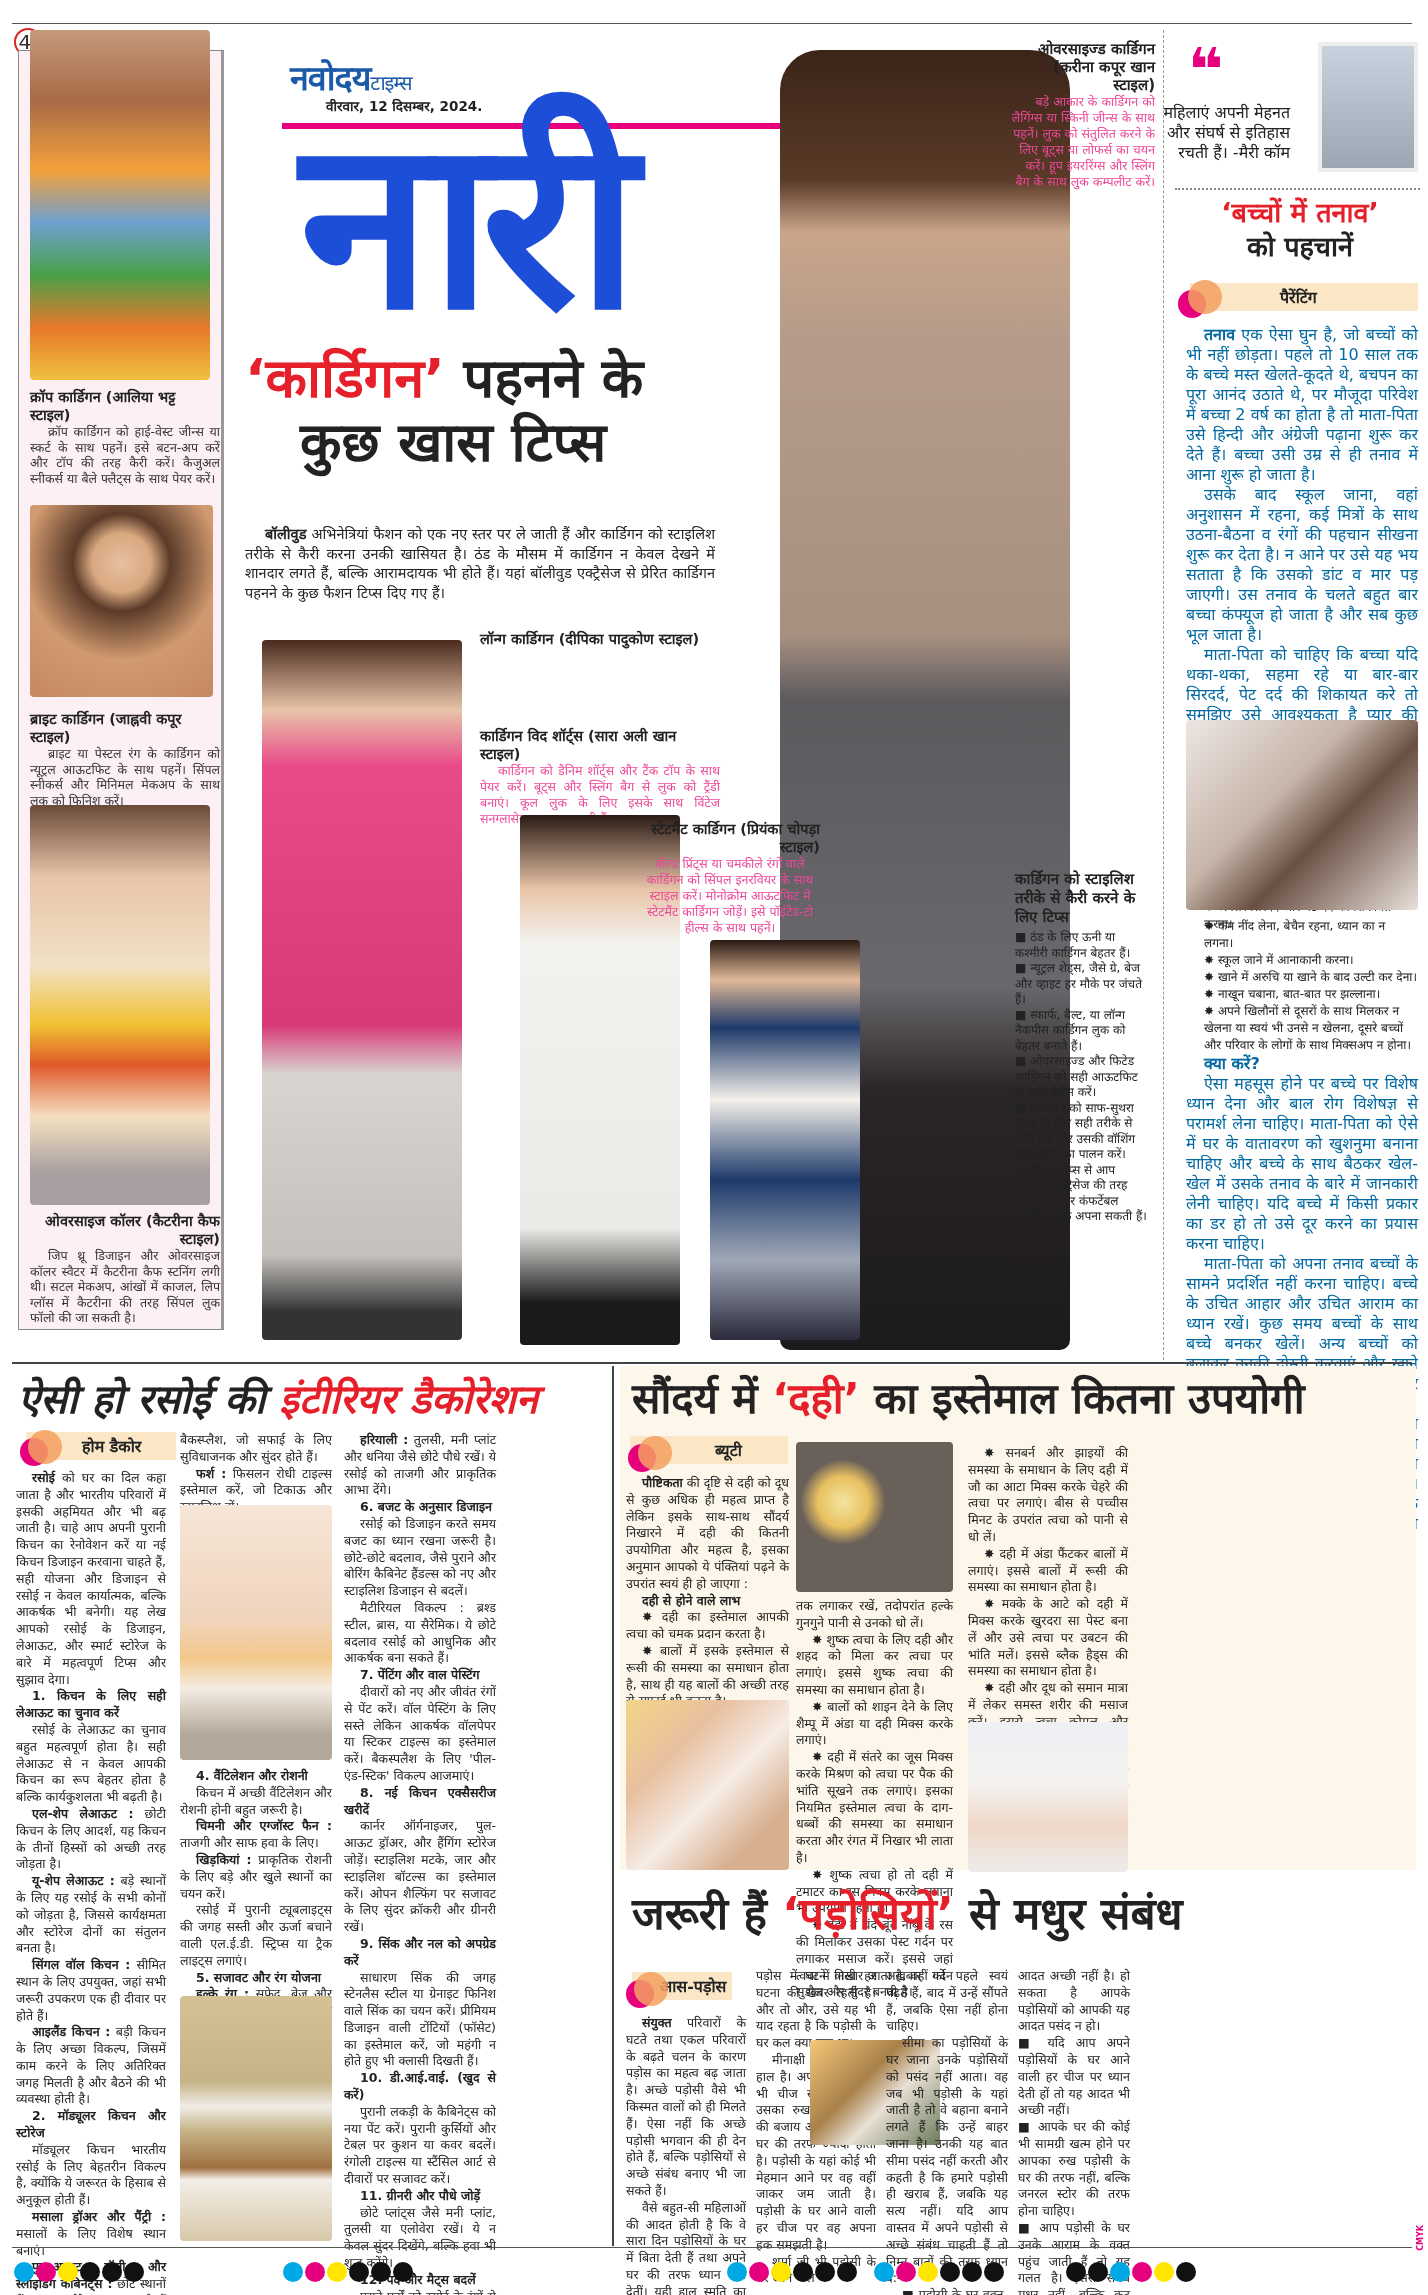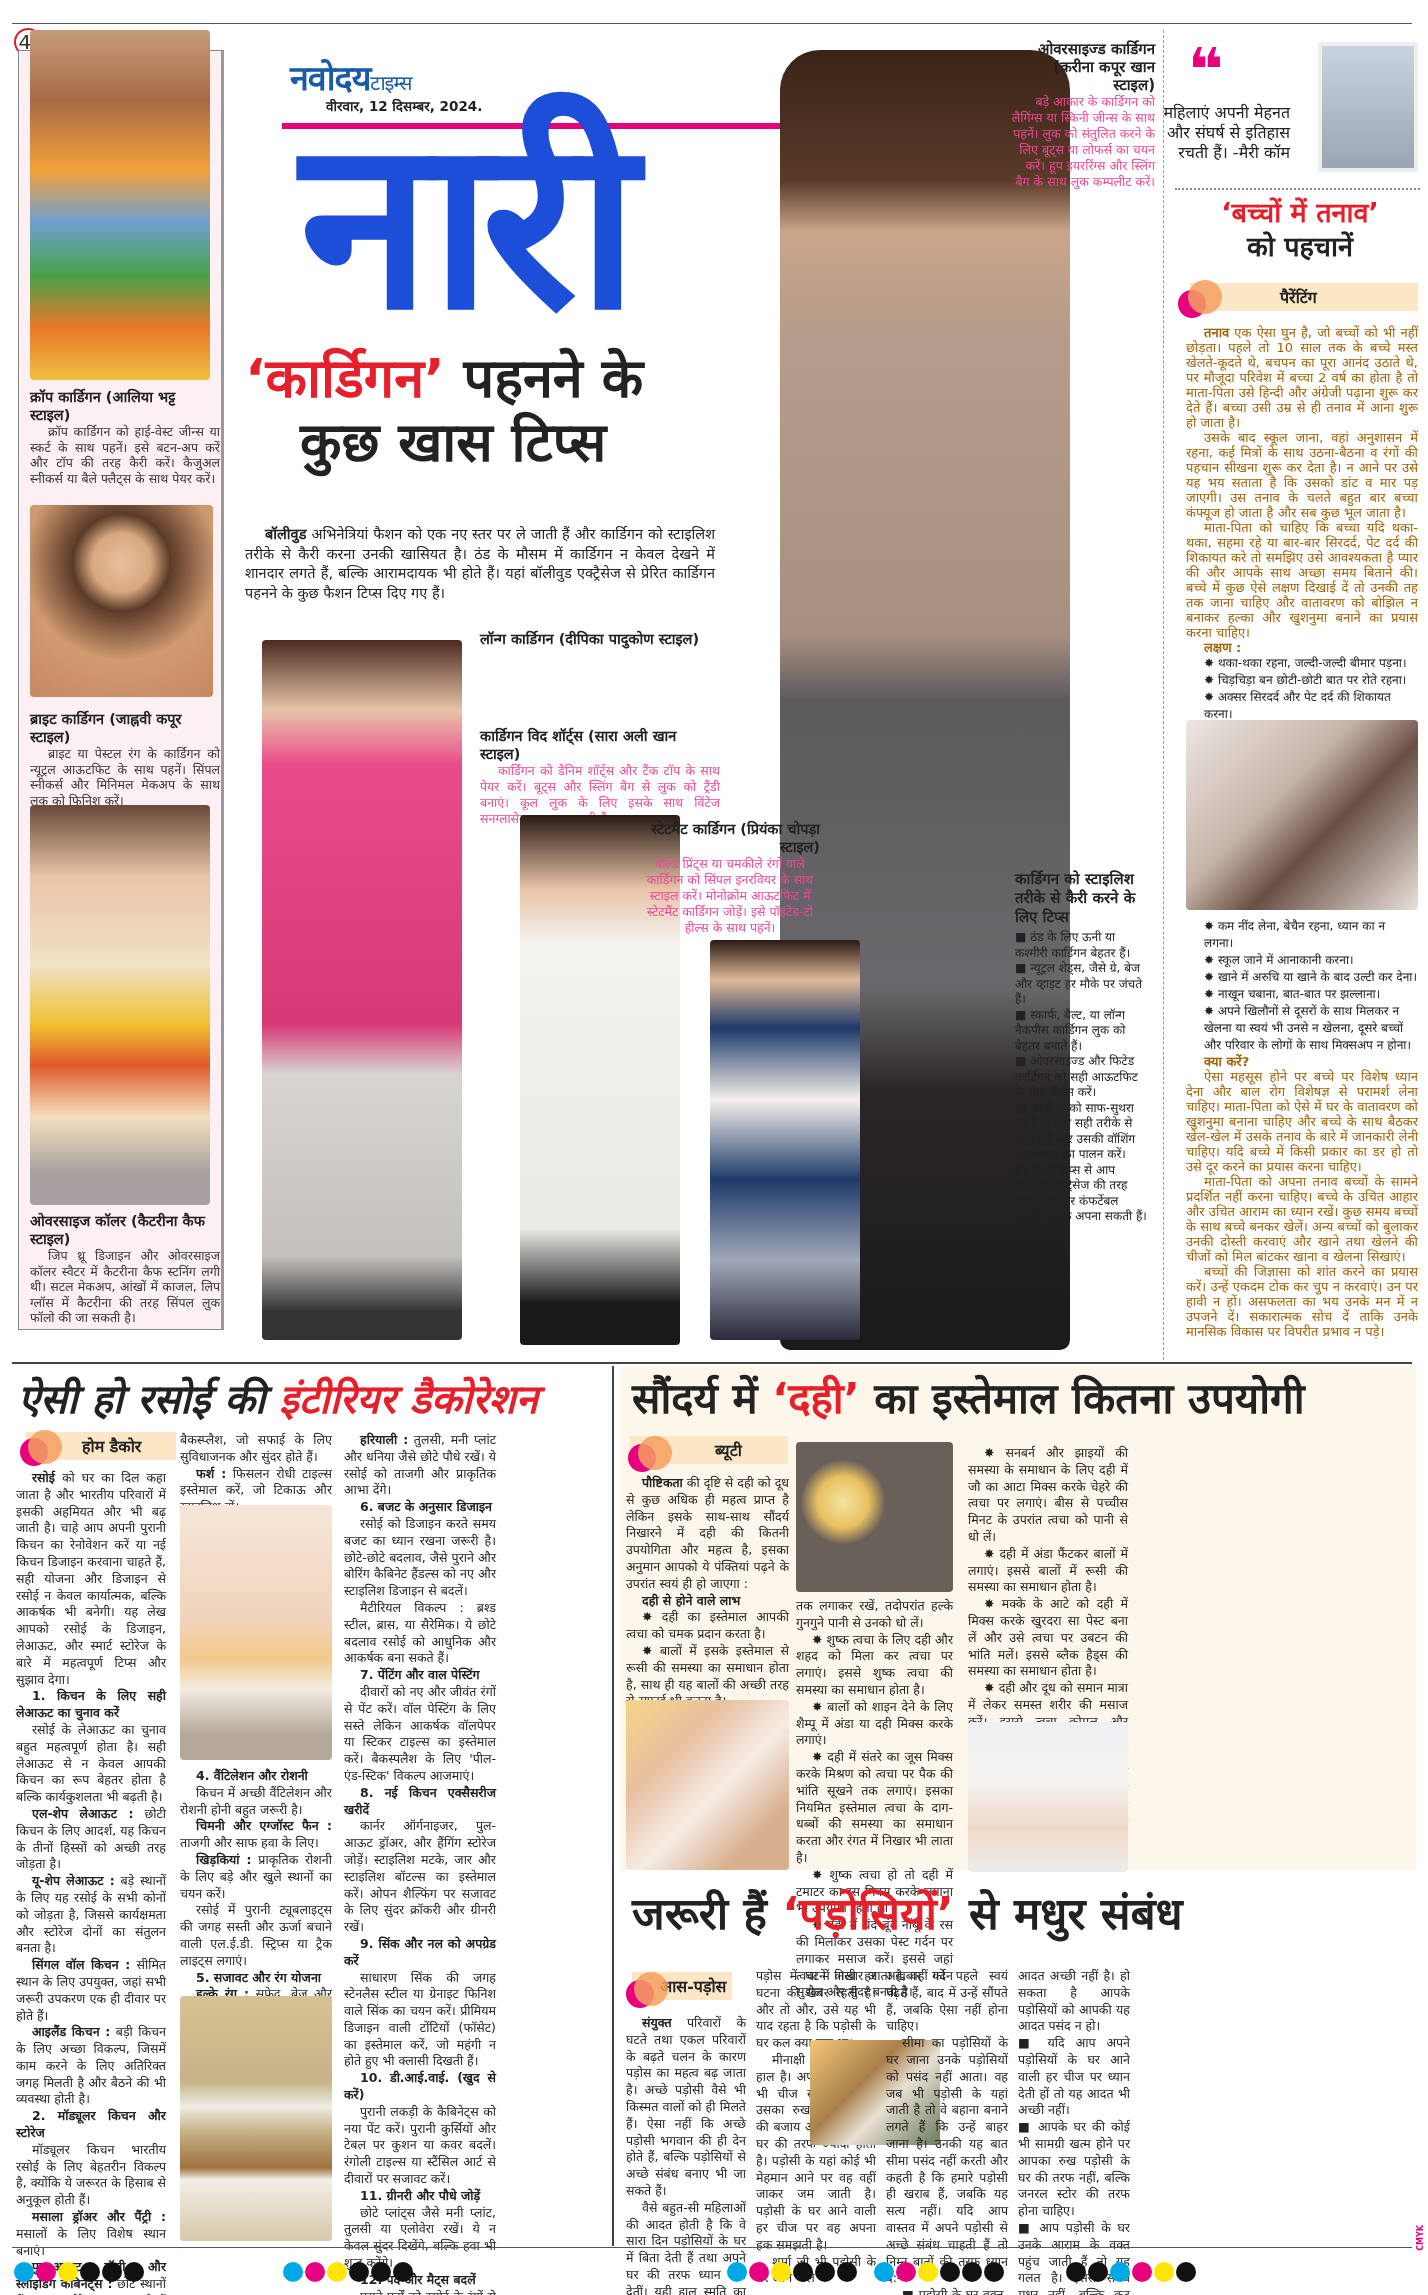--- a/index.html
+++ b/index.html
@@ -28,21 +28,21 @@
 .quote-mark{left:1188px;top:40px;font-size:60px;color:#e6007e;font-weight:bold;line-height:60px}
 .quote-text{left:1150px;top:103px;width:140px;font-size:16px;line-height:20px;text-align:right;color:#222}
 .quote-photo{left:1318px;top:42px;width:100px;height:130px;border:4px solid #eee;background:linear-gradient(180deg,#c8d3df,#9aa6b1)}
 .hdash{border-top:2px dotted #888}
 .tanav-h{left:1175px;top:180px;width:250px;text-align:center;font-size:27px;font-weight:bold;line-height:34px}
 .tanav-h .red{color:#e6202a}
 .band{background:#fbe7c6;height:28px;position:absolute}
 .band-lbl{font-size:16px;font-weight:bold;color:#222}
 .c1{position:absolute;width:28px;height:28px;border-radius:50%;background:#e6007e}
 .c2{position:absolute;width:34px;height:34px;border-radius:50%;background:#f3a060;opacity:.85}
-.rtext{font-size:13px;line-height:15px;color:#a16207;text-indent:18px;text-align:justify}
+.rtext{font-size:16px;line-height:20px;color:#0369a1;text-indent:18px;text-align:justify}
 .bul{font-size:12px;line-height:17px;color:#222;padding-left:18px}
 .midline{left:12px;top:1362px;width:1400px;height:2px;background:#444}
 .kitchen-h{left:18px;top:1374px;font-size:40px;font-weight:900;font-style:italic;line-height:50px}
 .kitchen-h .red{color:#e6202a}
 .col-txt{font-size:12.5px;line-height:16.8px;color:#222;text-align:justify}
 .col-txt p{text-indent:16px}
 .col-txt b{font-weight:bold}
 .col-txt .hd{font-weight:bold;text-indent:16px}
 .beauty-bg{left:620px;top:1366px;width:796px;height:504px;background:#fdf6ea}
 .beauty-h{left:632px;top:1374px;font-size:42px;font-weight:900;line-height:50px}
@@ -66,21 +66,21 @@
   <div class="cap-title">क्रॉप कार्डिगन (आलिया भट्ट स्टाइल)</div>
   <div class="cap-body">क्रॉप कार्डिगन को हाई-वेस्ट जीन्स या स्कर्ट के साथ पहनें। इसे बटन-अप करें और टॉप की तरह कैरी करें। कैजुअल स्नीकर्स या बैले फ्लैट्स के साथ पेयर करें।</div>
 </div>
 <div class="abs photo" style="left:30px;top:505px;width:183px;height:192px;background:radial-gradient(circle at 50% 30%,#e8c0a0 0,#d8a880 18%,#5a3a28 30%,#d19a70 60%,#c58860 100%)"></div>
 <div class="abs" style="left:30px;top:710px;width:190px">
   <div class="cap-title">ब्राइट कार्डिगन (जाह्नवी कपूर स्टाइल)</div>
   <div class="cap-body">ब्राइट या पेस्टल रंग के कार्डिगन को न्यूट्रल आऊटफिट के साथ पहनें। सिंपल स्नीकर्स और मिनिमल मेकअप के साथ लुक को फिनिश करें।</div>
 </div>
 <div class="abs photo" style="left:30px;top:805px;width:180px;height:400px;background:linear-gradient(180deg,#6a4a38 0,#e8c4a8 18%,#f2e2c6 40%,#f0c030 55%,#e05a2a 65%,#f4e0c0 78%,#a8a0a0 92%)"></div>
 <div class="abs" style="left:30px;top:1212px;width:190px;text-align:center">
-  <div class="cap-title" style="text-align:left">ओवरसाइज कॉलर (कैटरीना कैफ स्टाइल)</div>
+  <div class="cap-title" style="text-align:right">ओवरसाइज कॉलर (कैटरीना कैफ स्टाइल)</div>
   <div class="cap-body">जिप थ्रू डिजाइन और ओवरसाइज कॉलर स्वैटर में कैटरीना कैफ स्टनिंग लगी थी। सटल मेकअप, आंखों में काजल, लिप ग्लॉस में कैटरीना की तरह सिंपल लुक फॉलो की जा सकती है।</div>
 </div>
 
 <div class="abs logo-nav"><span>नवोदय</span><small>टाइम्स</small></div>
 <div class="abs dateline">वीरवार, 12 दिसम्बर, 2024.</div>
 <div class="abs pinkbar"></div>
 <div class="abs nari">नारी</div>
 <div class="abs fashion-circ1"></div>
 <div class="abs fashion-circ2"></div>
 <div class="abs fashion-lbl">फैशन</div>

